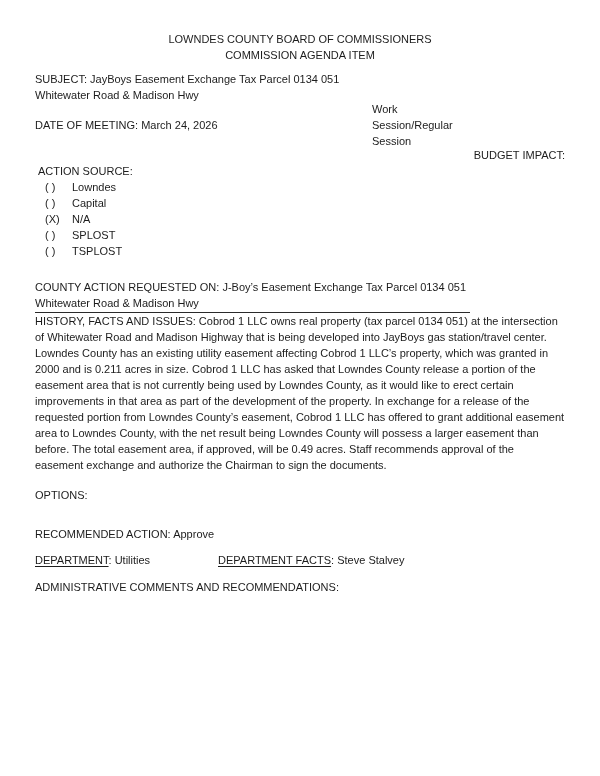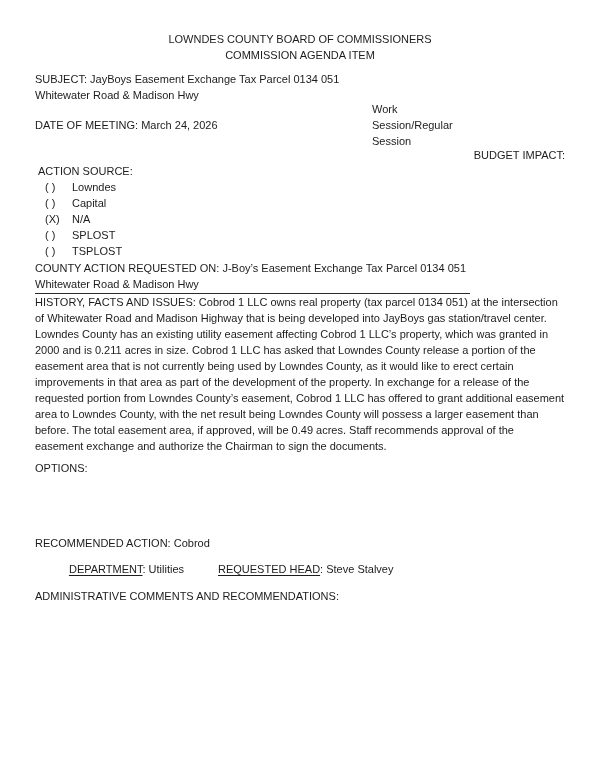--- a/index.html
+++ b/index.html
@@ -27,33 +27,33 @@
     left: 372px;
     top: 101px;
     width: 100px;
   }
   .date-line { margin-top: 14px; }
   .budget-label { margin-top: 14px; text-align: right; }
   .funding-label { padding-left: 3px; }
   .cb-list { padding-left: 10px; }
   .cb-row { display: flex; }
   .cb-mark { display: inline-block; width: 27px; flex: 0 0 27px; }
-  .county-action { margin-top: 1px; }
+  .county-action { margin-top: 20px; }
   .ca-underlined {
     display: block;
     width: 435px;
     border-bottom: 1.5px solid #2a2a2a;
     padding-bottom: 1px;
   }
   .history { max-width: 531px; }
-  .options-block { margin-top: 6px; display: flex; flex-direction: column; }
+  .options-block { margin-top: 14px; display: flex; }
   .options-label { display: inline-block; width: 52px; flex: 0 0 52px; }
   .recommended { margin-top: 23px; }
   .dept-row { margin-top: 10px; }
-  .dept-group { display: inline-block; width: 183px; text-align: center; }
+  .dept-group { display: inline-block; width: 183px; }
   .u { text-decoration: underline; text-underline-offset: 2px; }
   .admin-comments { margin-top: 11px; }
 </style>
 </head>
 <body>
 
 <div class="page">
 
   <div class="doc-title">
     <div>LOWNDES COUNTY BOARD OF COMMISSIONERS</div>
@@ -100,21 +100,21 @@
     <div><span>COUNTY ACTION REQUESTED ON:</span> <span>J-Boy’s Easement Exchange Tax Parcel 0134 051</span></div>
     <div class="ca-underlined">Whitewater Road &amp; Madison Hwy</div>
   </div>
 
   <div class="history"><span>HISTORY, FACTS AND ISSUES:</span> <span>Cobrod 1 LLC owns real property (tax parcel 0134 051) at the intersection of Whitewater Road and Madison Highway that is being developed into JayBoys gas station/travel center. Lowndes County has an existing utility easement affecting Cobrod 1 LLC’s property, which was granted in 2000 and is 0.211 acres in size. Cobrod 1 LLC has asked that Lowndes County release a portion of the easement area that is not currently being used by Lowndes County, as it would like to erect certain improvements in that area as part of the development of the property. In exchange for a release of the requested portion from Lowndes County’s easement, Cobrod 1 LLC has offered to grant additional easement area to Lowndes County, with the net result being Lowndes County will possess a larger easement than before. The total easement area, if approved, will be 0.49 acres. Staff recommends approval of the easement exchange and authorize the Chairman to sign the documents.</span></div>
 
   <div class="options-block">
     <span class="options-label">OPTIONS:</span>
   </div>
 
-  <div class="recommended"><span>RECOMMENDED ACTION:</span> <span>Cobrod</span></div>
+  <div class="recommended"><span>RECOMMENDED ACTION:</span> <span>Approve</span></div>
 
   <div class="dept-row">
-    <span class="dept-group"><span class="u">DEPARTMENT</span><span>: Utilities</span></span><span><span class="u">REQUESTED HEAD</span><span>: Steve Stalvey</span></span>
+    <span class="dept-group"><span class="u">DEPARTMENT</span><span>: Utilities</span></span><span><span class="u">DEPARTMENT FACTS</span><span>: Steve Stalvey</span></span>
   </div>
 
   <div class="admin-comments">ADMINISTRATIVE COMMENTS AND RECOMMENDATIONS:</div>
 
 </div>
 
 </body></html>

